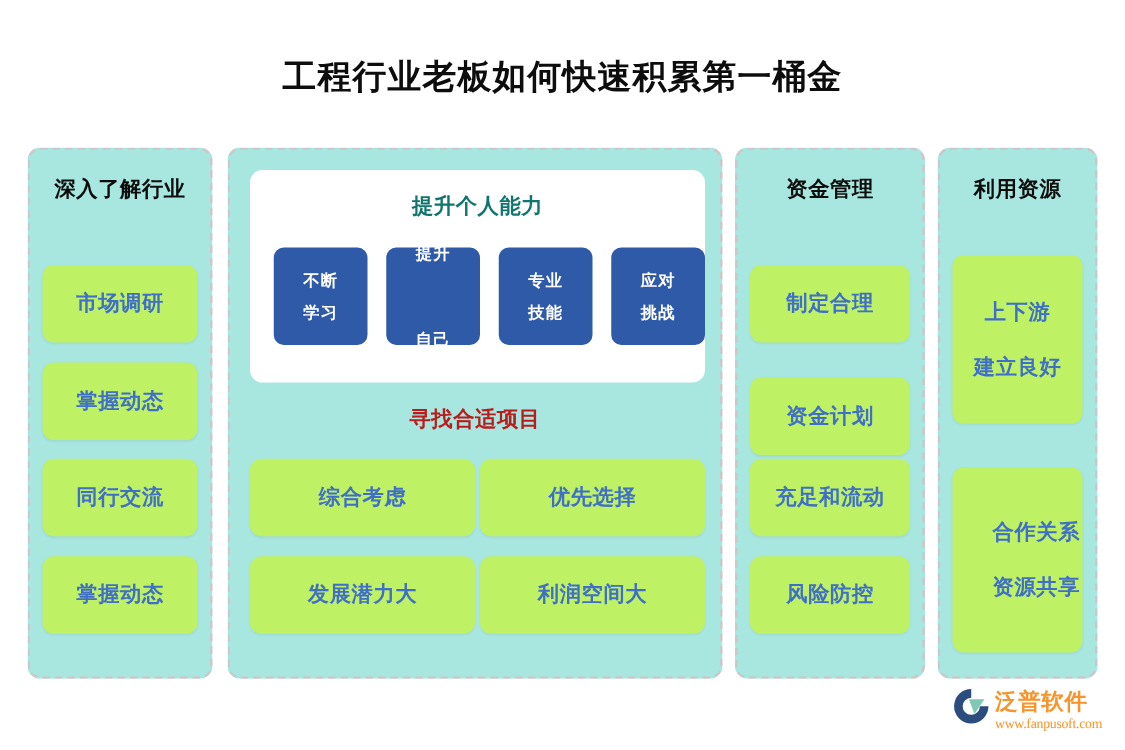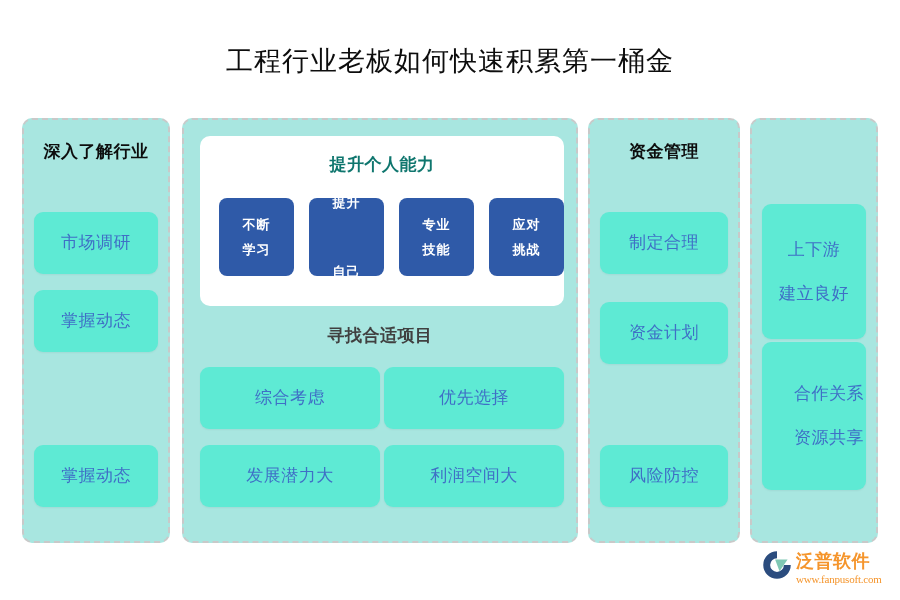--- a/index.html
+++ b/index.html
@@ -16,21 +16,21 @@
   }
 
   
   .title {
     position: absolute;
     top: 44px;
     left: 0;
     width: 900px;
     text-align: center;
     font-size: 27px;
-    font-weight: normal;
+    font-weight: bold;
     color: #0d0d0d;
     letter-spacing: 1px;
     line-height: 34px;
   }
 
   
   .board {
     position: absolute;
     top: 118px;
     left: 22px;
@@ -62,51 +62,51 @@
     text-align: center;
     font-size: 17px;
     font-weight: bold;
     color: #0d0d0d;
     letter-spacing: 0.5px;
   }
 
   
   .card {
     position: absolute;
-    background: #5eead4;
+    background: #bef264;
     border-radius: 9px;
     box-sizing: border-box;
     display: flex;
     flex-direction: column;
     align-items: center;
     justify-content: center;
     color: #3f6fc6;
     font-size: 17px;
-    font-weight: normal;
+    font-weight: bold;
     letter-spacing: 0.5px;
     box-shadow: 0 1px 2px rgba(0,0,0,0.05);
   }
   .card .line { line-height: 30px; }
 
   
   .stack-card { left: 10px; right: 10px; width: auto; height: 62px; }
   .p1-c0 { top: 92px;  }
   .p1-c1 { top: 170px; }
   .p1-c2 { top: 247px; }
   .p1-c3 { top: 325px; }
 
   .p3-c0 { top: 92px;  }
   .p3-c1 { top: 182px; }
   .p3-c2 { top: 247px; }
   .p3-c3 { top: 325px; }
 
   
   .p4-card { left: 10px; right: 10px; width: auto; }
   .p4-c0 { top: 84px;  height: 135px; }
-  .p4-c1 { top: 222px; height: 148px; padding-left: 30px; }
+  .p4-c1 { top: 254px; height: 148px; padding-left: 30px; }
   .p4-card .line { line-height: 44px; }
 
   
   .inner-white {
     position: absolute;
     left: 16px;
     top: 16px;
     width: 364px;
     height: 170px;
     background: #ffffff;
@@ -153,21 +153,21 @@
   .sub-title-2 {
     position: absolute;
     top: 192px;
     left: 0;
     width: 100%;
     height: 48px;
     line-height: 48px;
     text-align: center;
     font-size: 17px;
     font-weight: bold;
-    color: #404040;
+    color: #b91c1c;
     letter-spacing: 0.5px;
   }
   .wide-card {
     position: absolute;
     width: 180px;
     height: 62px;
   }
   .wc-0 { left: 16px;  top: 247px; }
   .wc-1 { left: 200px; top: 247px; }
   .wc-2 { left: 16px;  top: 325px; }
@@ -215,20 +215,23 @@
 <div class="board">
 
   <div class="panel panel-1">
     <div class="panel-title">深入了解行业</div>
 
     <div class="card stack-card p1-c0">
       <span class="line">市场调研</span>
     </div>
     <div class="card stack-card p1-c1">
       <span class="line">掌握动态</span>
+    </div>
+    <div class="card stack-card p1-c2">
+      <span class="line">同行交流</span>
     </div>
     <div class="card stack-card p1-c3">
       <span class="line">掌握动态</span>
     </div>
   </div>
 
   <div class="panel panel-2">
 
     <div class="inner-white">
       <div class="inner-title">提升个人能力</div>
@@ -269,27 +272,31 @@
 
   <div class="panel panel-3">
     <div class="panel-title">资金管理</div>
 
     <div class="card stack-card p3-c0">
       <span class="line">制定合理</span>
     </div>
     <div class="card stack-card p3-c1">
       <span class="line">资金计划</span>
     </div>
+    <div class="card stack-card p3-c2">
+      <span class="line">充足和流动</span>
+    </div>
     <div class="card stack-card p3-c3">
       <span class="line">风险防控</span>
     </div>
 
   </div>
 
   <div class="panel panel-4">
+    <div class="panel-title">利用资源</div>
 
     <div class="card p4-card p4-c0">
       <span class="line">上下游</span>
       <span class="line">建立良好</span>
     </div>
     <div class="card p4-card p4-c1">
       <span class="line">合作关系</span>
       <span class="line">资源共享</span>
     </div>
   </div>

